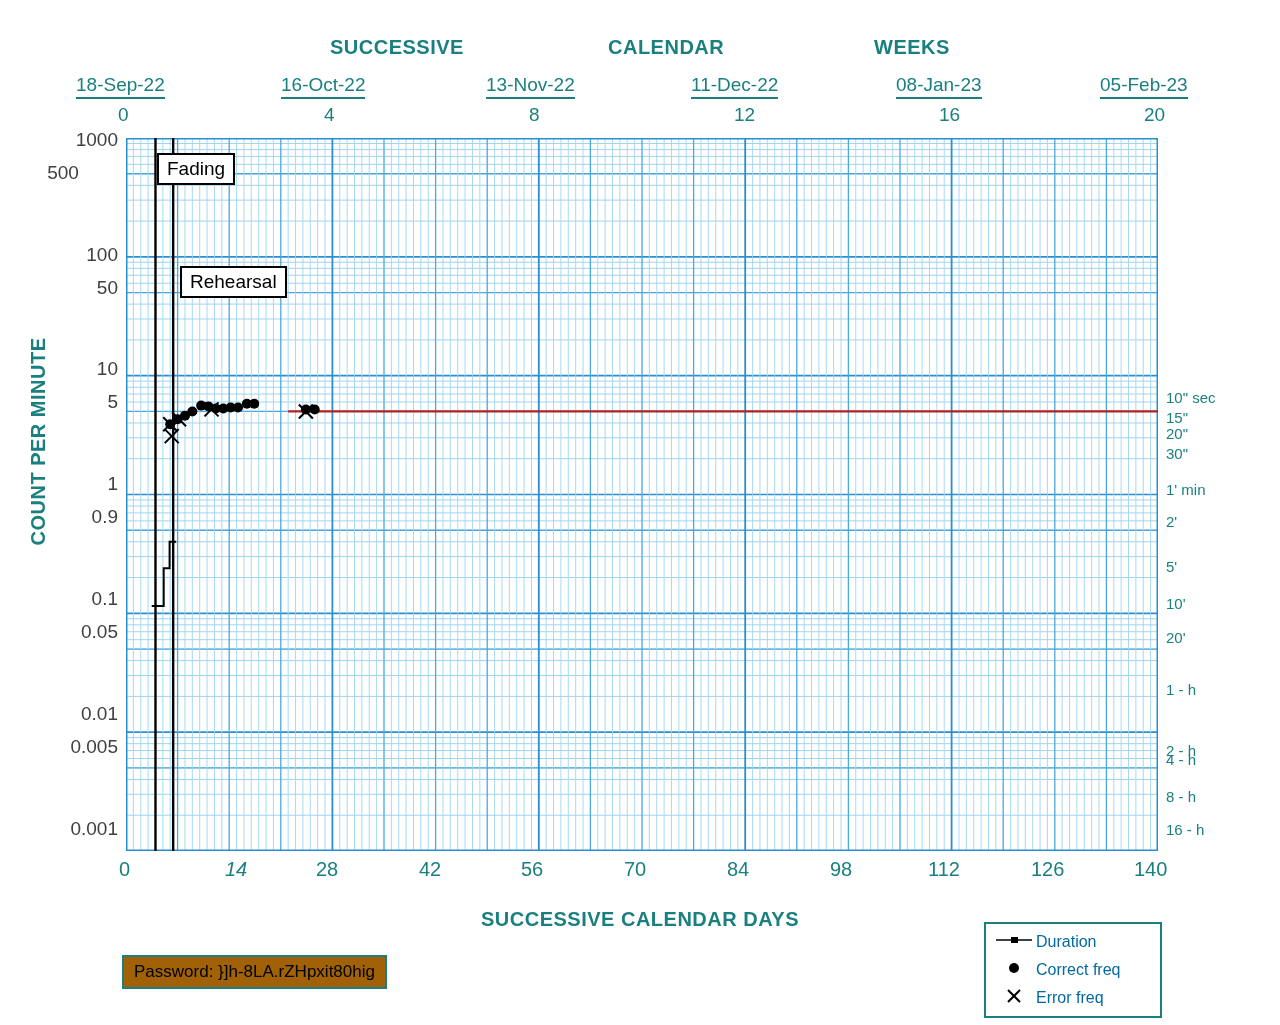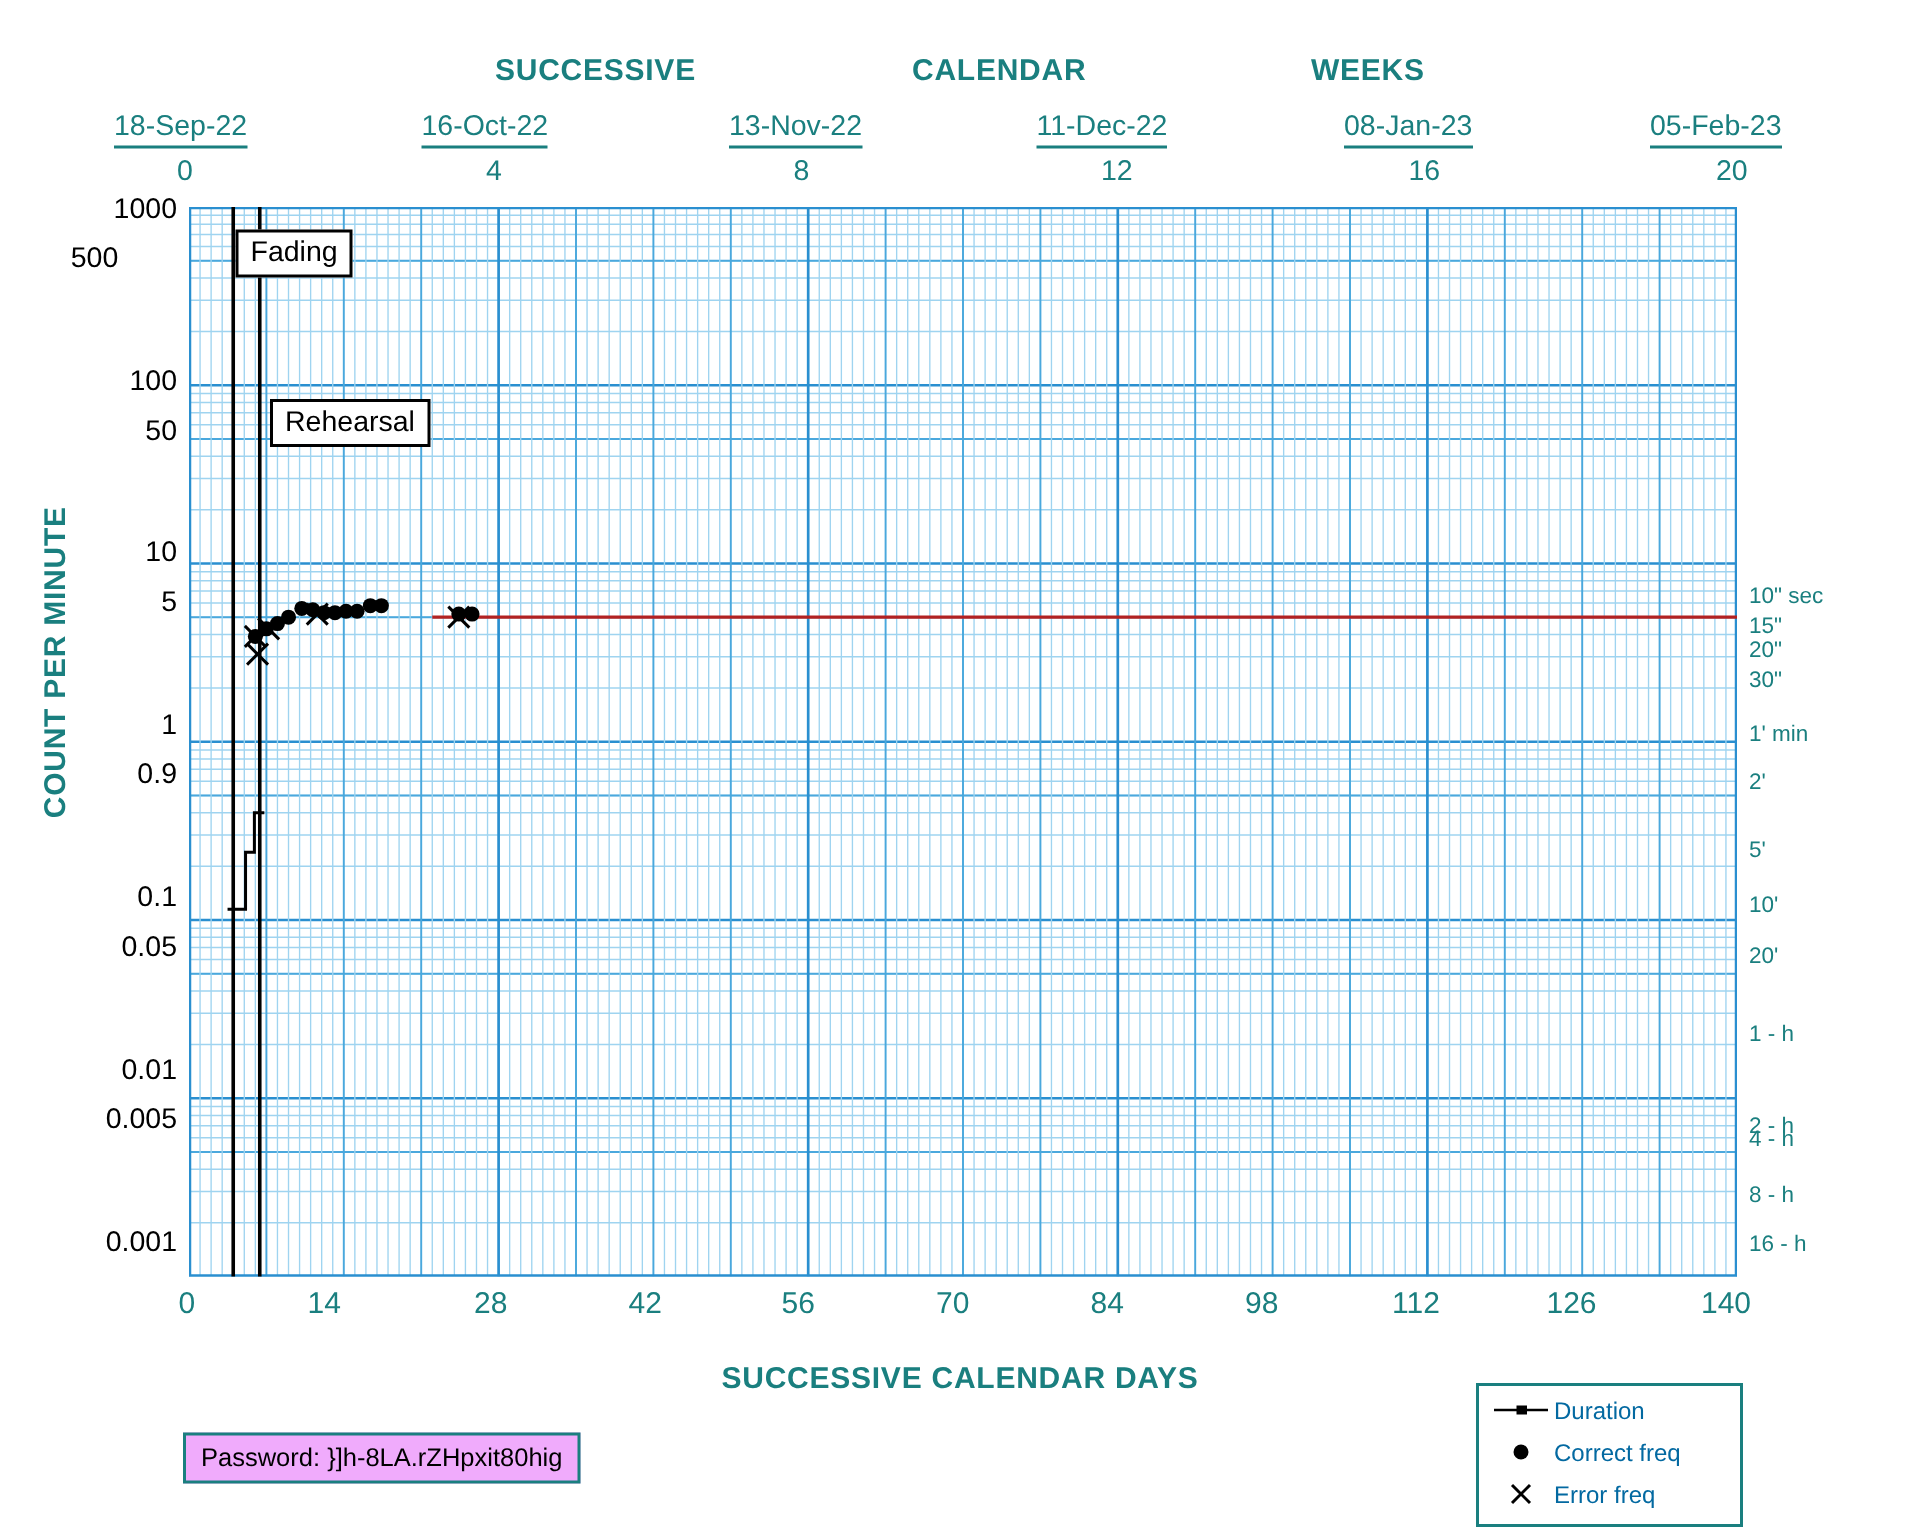--- a/index.html
+++ b/index.html
@@ -28,21 +28,21 @@
 
   
   #plot{
     position:absolute;left:126px;top:138px;width:1032px;height:713px;
     background:#ffffff;
   }
   #plot svg{display:block;}
 
   
   .ylab{
-    position:absolute;font-size:19px;color:#000000;text-align:right;
+    position:absolute;font-size:19px;color:#404040;text-align:right;
     width:110px;left:8px;
   }
   
   .rlab{
     position:absolute;font-size:15px;color:#1a7f7f;left:1166px;white-space:nowrap;
   }
   
   #ytitle{
     position:absolute;left:-142px;top:430px;width:360px;text-align:center;
     transform:rotate(-90deg);font-size:20px;font-weight:bold;color:#1a7f7f;
@@ -58,21 +58,21 @@
   
   .phasebox{
     position:absolute;border:2px solid #000;background:#fff;
     font-size:19px;color:#000;padding:3px 8px;
   }
   #fading-box{left:157px;top:153px;}
   #rehearsal-box{left:180px;top:266px;}
   
   #password-box{
     position:absolute;left:122px;top:955px;border:2px solid #1a7f7f;
-    background:#f0abfc;padding:5px 10px;font-size:17px;color:#000;
+    background:#a16207;padding:5px 10px;font-size:17px;color:#000;
   }
   
   #legend{
     position:absolute;left:984px;top:922px;width:162px;
     border:2px solid #1a7f7f;background:#fff;padding:4px 6px;
   }
   .leg-row{display:flex;align-items:center;height:28px;}
   .leg-sym{width:44px;text-align:center;}
   .leg-txt{font-size:16px;color:#0369a1;}
 </style>
@@ -372,21 +372,21 @@
       <line x1="172.8628571428571" y1="266.43906448473643" x2="186.8628571428571" y2="280.43906448473643" stroke="#000" stroke-width="2"></line>
       <line x1="186.8628571428571" y1="266.43906448473643" x2="172.8628571428571" y2="280.43906448473643" stroke="#000" stroke-width="2"></line>
     </svg>
 </div>
 
 <div class="phasebox" id="fading-box">Fading</div>
 <div class="phasebox" id="rehearsal-box">Rehearsal</div>
 
 <div id="xrow">
   <span class="xlab" style="left:119px;">0</span>
-  <span class="xlab" style="left:205px;">14</span>
+  <span class="xlab" style="left:225px;font-style:italic;">14</span>
   <span class="xlab" style="left:316px;">28</span>
   <span class="xlab" style="left:419px;">42</span>
   <span class="xlab" style="left:521px;">56</span>
   <span class="xlab" style="left:624px;">70</span>
   <span class="xlab" style="left:727px;">84</span>
   <span class="xlab" style="left:830px;">98</span>
   <span class="xlab" style="left:928px;">112</span>
   <span class="xlab" style="left:1031px;">126</span>
   <span class="xlab" style="left:1134px;">140</span>
 </div>

